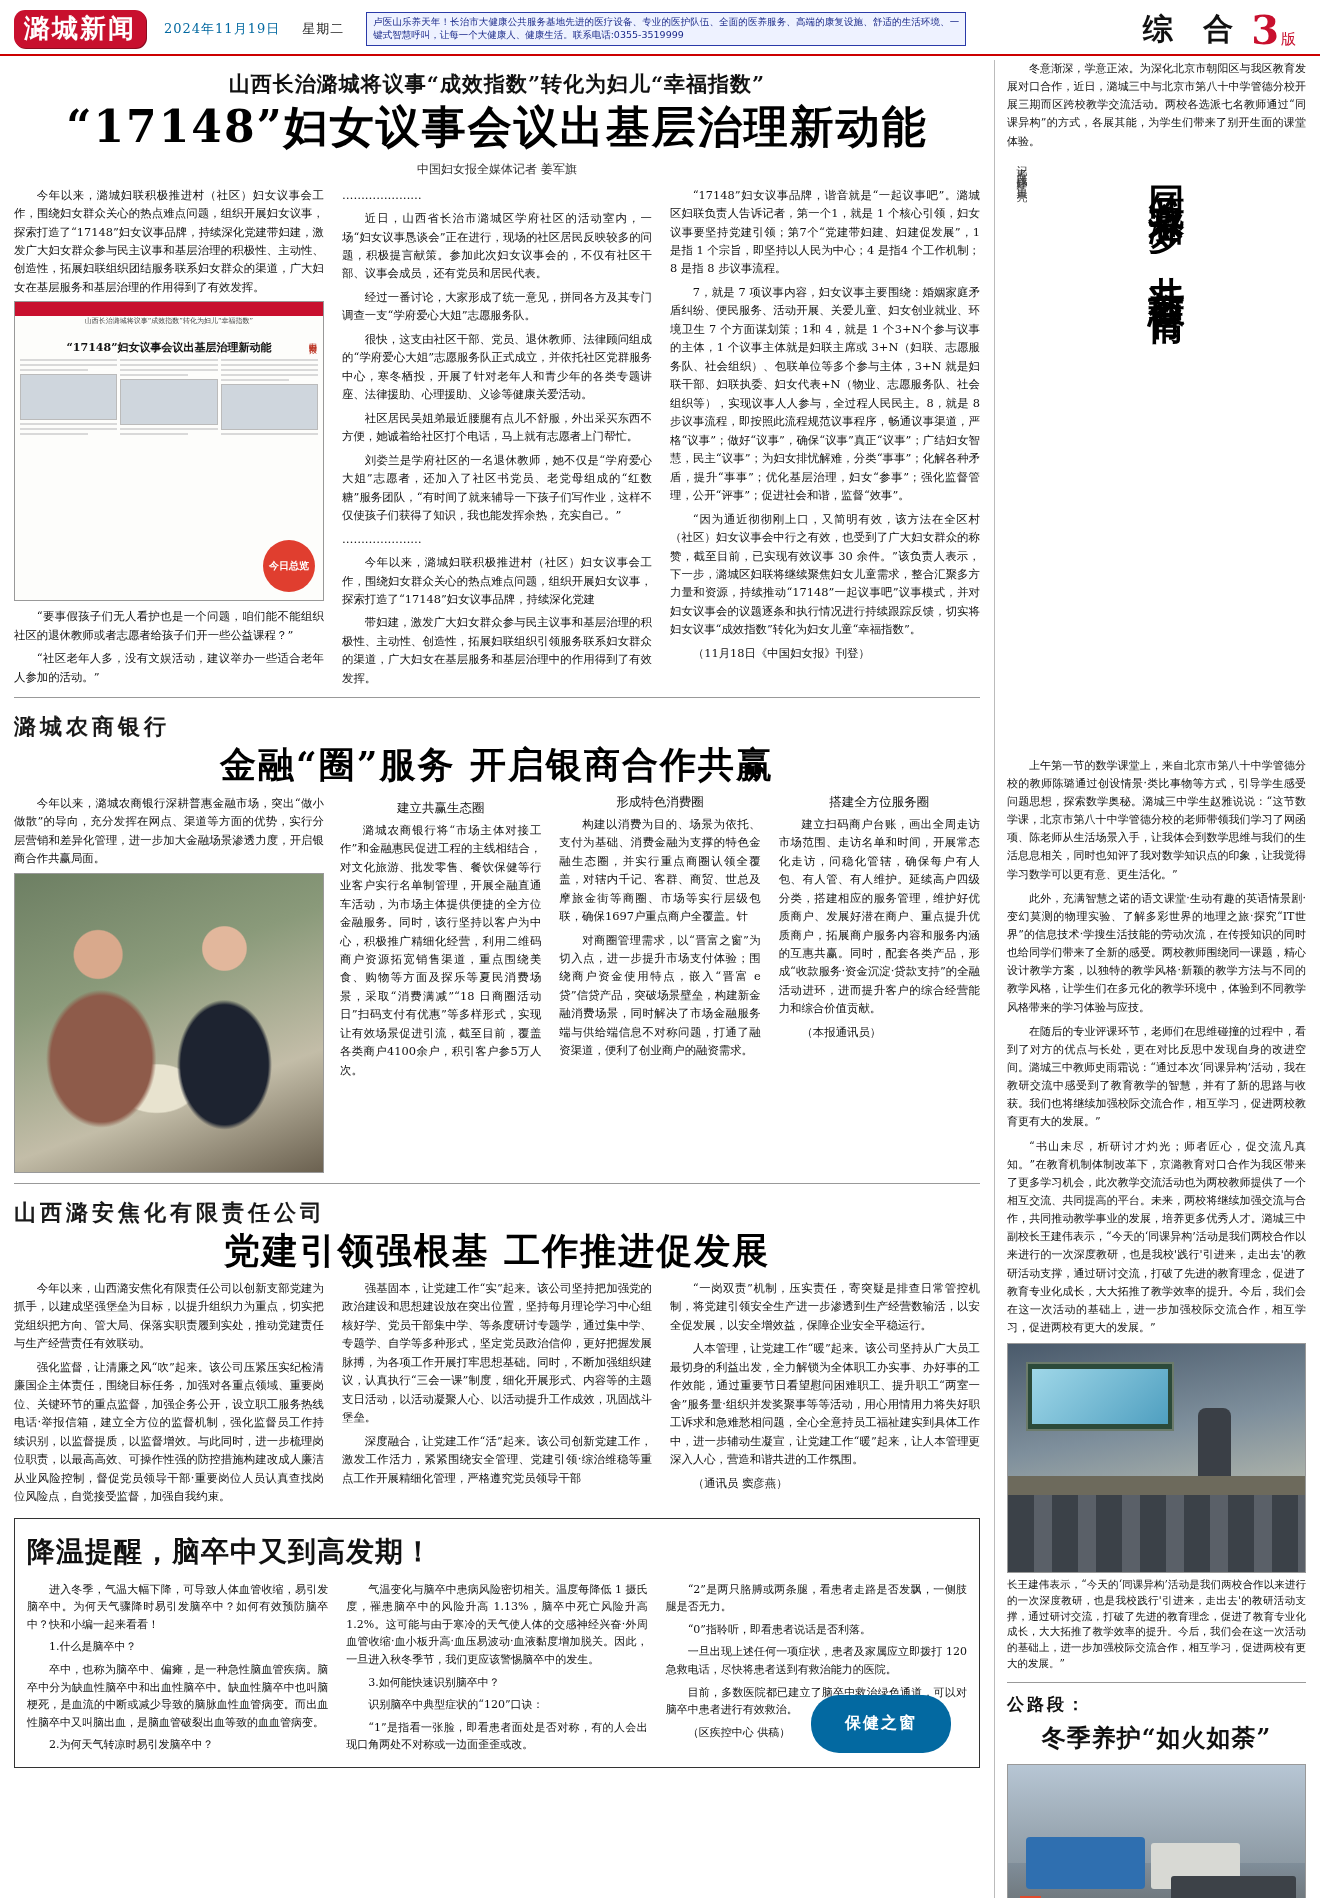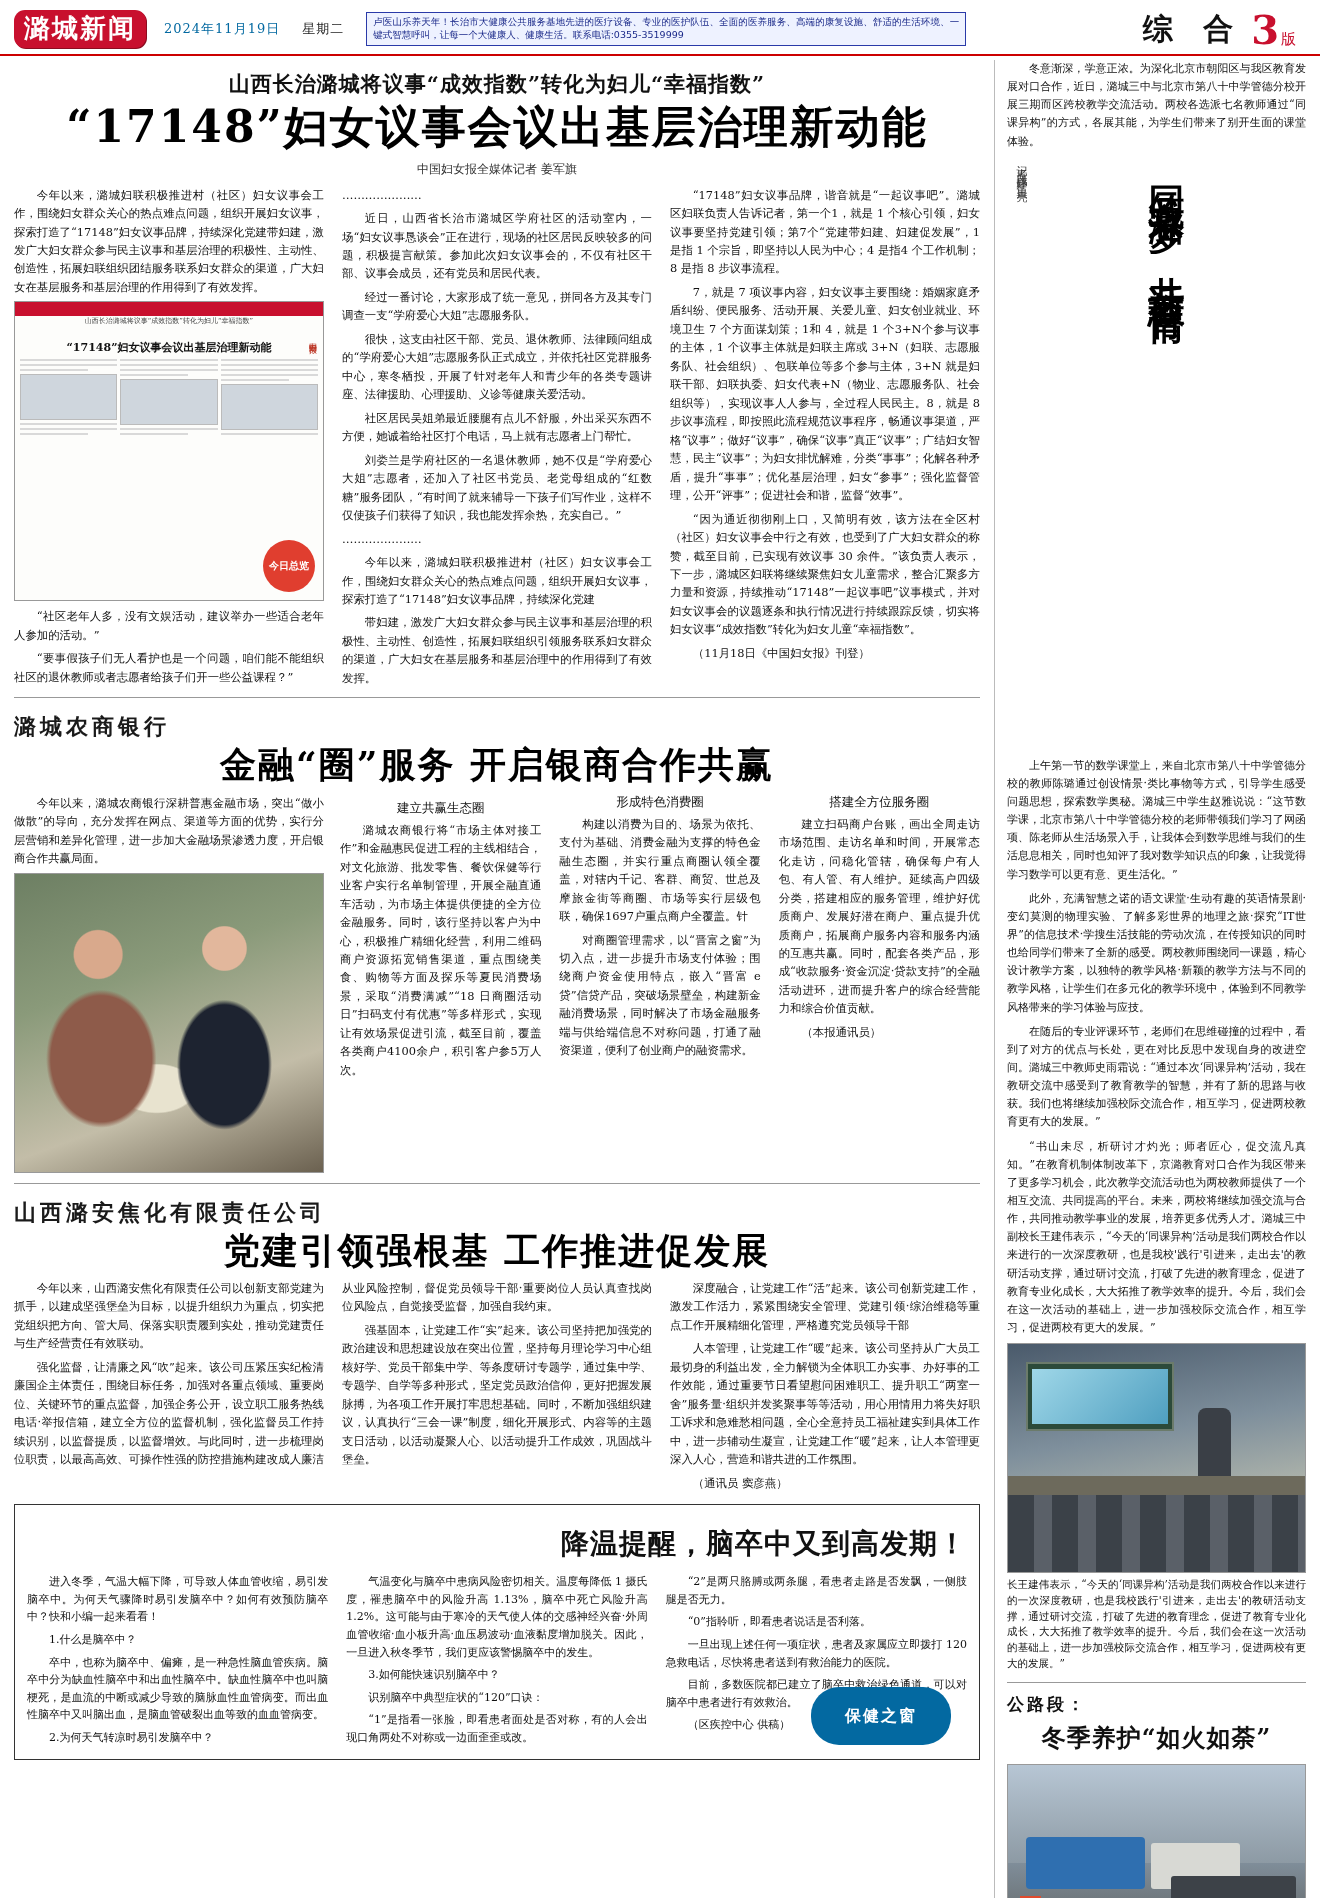--- a/index.html
+++ b/index.html
@@ -137,22 +137,22 @@
     font-weight:bold; font-size:36px; letter-spacing:8px; color:#000;
     height:600px; margin:0 auto; display:block;
   }
   .vtitle-wrap { display:flex; justify-content:flex-end; }
   .vauthor { writing-mode:vertical-rl; font-size:11px; color:#333; letter-spacing:2px;
       height:120px; margin-left:6px;}
 
   
   .health-box { border:1px solid #333; padding:10px 12px 12px; margin-top:12px; position:relative;}
   .health-title {
-    text-align:right; font-family:"DejaVu Serif","Liberation Serif",serif;
-    font-weight:bold; font-size:28px; letter-spacing:1px; margin:10px 0 10px;
+    text-align:left; font-family:"DejaVu Serif","Liberation Serif",serif;
+    font-weight:bold; font-size:28px; letter-spacing:1px; margin:4px 0 10px;
   }
   .health-box .body-text p { font-size:11px; line-height:1.6; }
   .logo-cloud {
     position:absolute; right:28px; bottom:14px; width:140px; height:58px;
     background:#0369a1; border-radius:28px; color:#fff; display:flex;
     align-items:center; justify-content:center; font-size:16px; letter-spacing:2px;
     font-family:"DejaVu Serif","Liberation Serif",serif; font-weight:bold;
   }
   .rt-head { font-family:"DejaVu Serif","Liberation Serif",serif; font-weight:bold;
      font-size:17px; letter-spacing:3px; margin:10px 0 6px; }
@@ -220,22 +220,22 @@
                 <div class="tp-line"></div>
                 <div class="tp-line s"></div>
                 <div class="tp-img"></div>
                 <div class="tp-line"></div>
               </div>
             </div>
             <div class="tp-sidebar">中国妇女报</div>
             <div class="tp-badge">今日总览</div>
           </div>
 
+          <p>“要事假孩子们无人看护也是一个问题，咱们能不能组织社区的退休教师或者志愿者给孩子们开一些公益课程？”</p>
           <p>“社区老年人多，没有文娱活动，建议举办一些适合老年人参加的活动。”</p>
-          <p>“要事假孩子们无人看护也是一个问题，咱们能不能组织社区的退休教师或者志愿者给孩子们开一些公益课程？”</p>
           <p class="noind">…………………</p>
           <p>近日，山西省长治市潞城区学府社区的活动室内，一场“妇女议事恳谈会”正在进行，现场的社区居民反映较多的问题，积极提言献策。参加此次妇女议事会的，不仅有社区干部、议事会成员，还有党员和居民代表。</p>
           <p>经过一番讨论，大家形成了统一意见，拼同各方及其专门调查一支“学府爱心大姐”志愿服务队。</p>
           <p>很快，这支由社区干部、党员、退休教师、法律顾问组成的“学府爱心大姐”志愿服务队正式成立，并依托社区党群服务中心，寒冬栖投，开展了针对老年人和青少年的各类专题讲座、法律援助、心理援助、义诊等健康关爱活动。</p>
           <p>社区居民吴姐弟最近腰腿有点儿不舒服，外出采买东西不方便，她诚着给社区打个电话，马上就有志愿者上门帮忙。</p>
           <p>刘娄兰是学府社区的一名退休教师，她不仅是“学府爱心大姐”志愿者，还加入了社区书党员、老党母组成的“红数糖”服务团队，“有时间了就来辅导一下孩子们写作业，这样不仅使孩子们获得了知识，我也能发挥余热，充实自己。”</p>
           <p class="noind">…………………</p>
           <p>今年以来，潞城妇联积极推进村（社区）妇女议事会工作，围绕妇女群众关心的热点难点问题，组织开展妇女议事，探索打造了“17148”妇女议事品牌，持续深化党建</p>
           <p>带妇建，激发广大妇女群众参与民主议事和基层治理的积极性、主动性、创造性，拓展妇联组织引领服务联系妇女群众的渠道，广大妇女在基层服务和基层治理中的作用得到了有效发挥。</p>
           <p>“17148”妇女议事品牌，谐音就是“一起议事吧”。潞城区妇联负责人告诉记者，第一个1，就是 1 个核心引领，妇女议事要坚持党建引领；第7个“党建带妇建、妇建促发展”，1 是指 1 个宗旨，即坚持以人民为中心；4 是指4 个工作机制；8 是指 8 步议事流程。</p>
@@ -286,20 +286,21 @@
       <div class="hr-thin"></div>
 
       <div>
         <div class="org-name">山西潞安焦化有限责任公司</div>
         <div class="headline-main" style="font-size:36px;">党建引领强根基 工作推进促发展</div>
         <div class="cols3 body-text">
           <p>今年以来，山西潞安焦化有限责任公司以创新支部党建为抓手，以建成坚强堡垒为目标，以提升组织力为重点，切实把党组织把方向、管大局、保落实职责履到实处，推动党建责任与生产经营责任有效联动。</p>
           <p>强化监督，让清廉之风“吹”起来。该公司压紧压实纪检清廉国企主体责任，围绕目标任务，加强对各重点领域、重要岗位、关键环节的重点监督，加强企务公开，设立职工服务热线电话·举报信箱，建立全方位的监督机制，强化监督员工作持续识别，以监督提质，以监督增效。与此同时，进一步梳理岗位职责，以最高高效、可操作性强的防控措施构建改成人廉洁从业风险控制，督促党员领导干部·重要岗位人员认真查找岗位风险点，自觉接受监督，加强自我约束。</p>
           <p>强基固本，让党建工作“实”起来。该公司坚持把加强党的政治建设和思想建设放在突出位置，坚持每月理论学习中心组核好学、党员干部集中学、等条度研讨专题学，通过集中学、专题学、自学等多种形式，坚定党员政治信仰，更好把握发展脉搏，为各项工作开展打牢思想基础。同时，不断加强组织建议，认真执行“三会一课”制度，细化开展形式、内容等的主题支日活动，以活动凝聚人心、以活动提升工作成效，巩固战斗堡垒。</p>
           <p>深度融合，让党建工作“活”起来。该公司创新党建工作，激发工作活力，紧紧围绕安全管理、党建引领·综治维稳等重点工作开展精细化管理，严格遵究党员领导干部</p>
+          <p>“一岗双责”机制，压实责任，寄突疑是排查日常管控机制，将党建引领安全生产进一步渗透到生产经营数输活，以安全促发展，以安全增效益，保障企业安全平稳运行。</p>
           <p>人本管理，让党建工作“暖”起来。该公司坚持从广大员工最切身的利益出发，全力解锁为全体职工办实事、办好事的工作效能，通过重要节日看望慰问困难职工、提升职工“两室一舍”服务量·组织并发奖聚事等等活动，用心用情用力将失好职工诉求和急难愁相问题，全心全意持员工福祉建实到具体工作中，进一步辅动生凝宣，让党建工作“暖”起来，让人本管理更深入人心，营造和谐共进的工作氛围。</p>
           <p class="credit">（通讯员 窦彦燕）</p>
         </div>
       </div>
 
       <div class="health-box">
         <div class="health-title">降温提醒，脑卒中又到高发期！</div>
         <div class="cols3 body-text">
           <p>进入冬季，气温大幅下降，可导致人体血管收缩，易引发脑卒中。为何天气骤降时易引发脑卒中？如何有效预防脑卒中？快和小编一起来看看！</p>
           <p>1.什么是脑卒中？</p>

